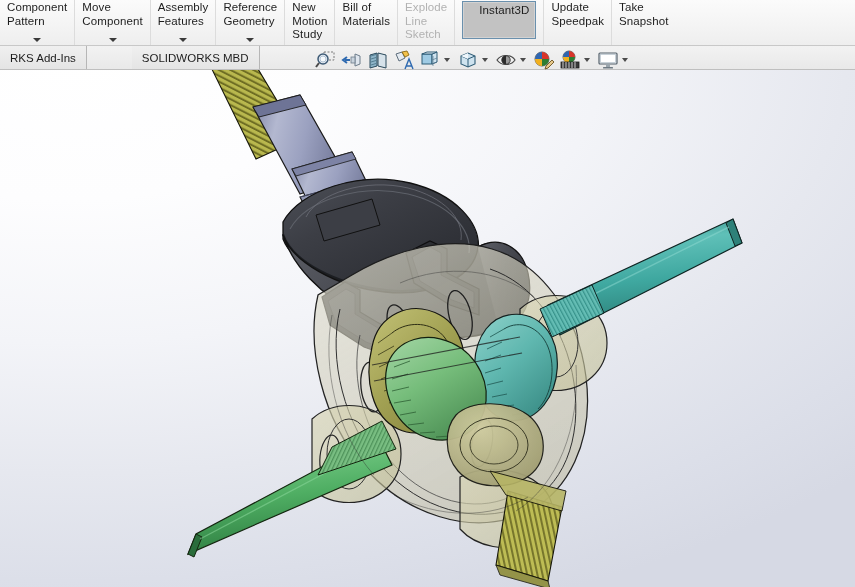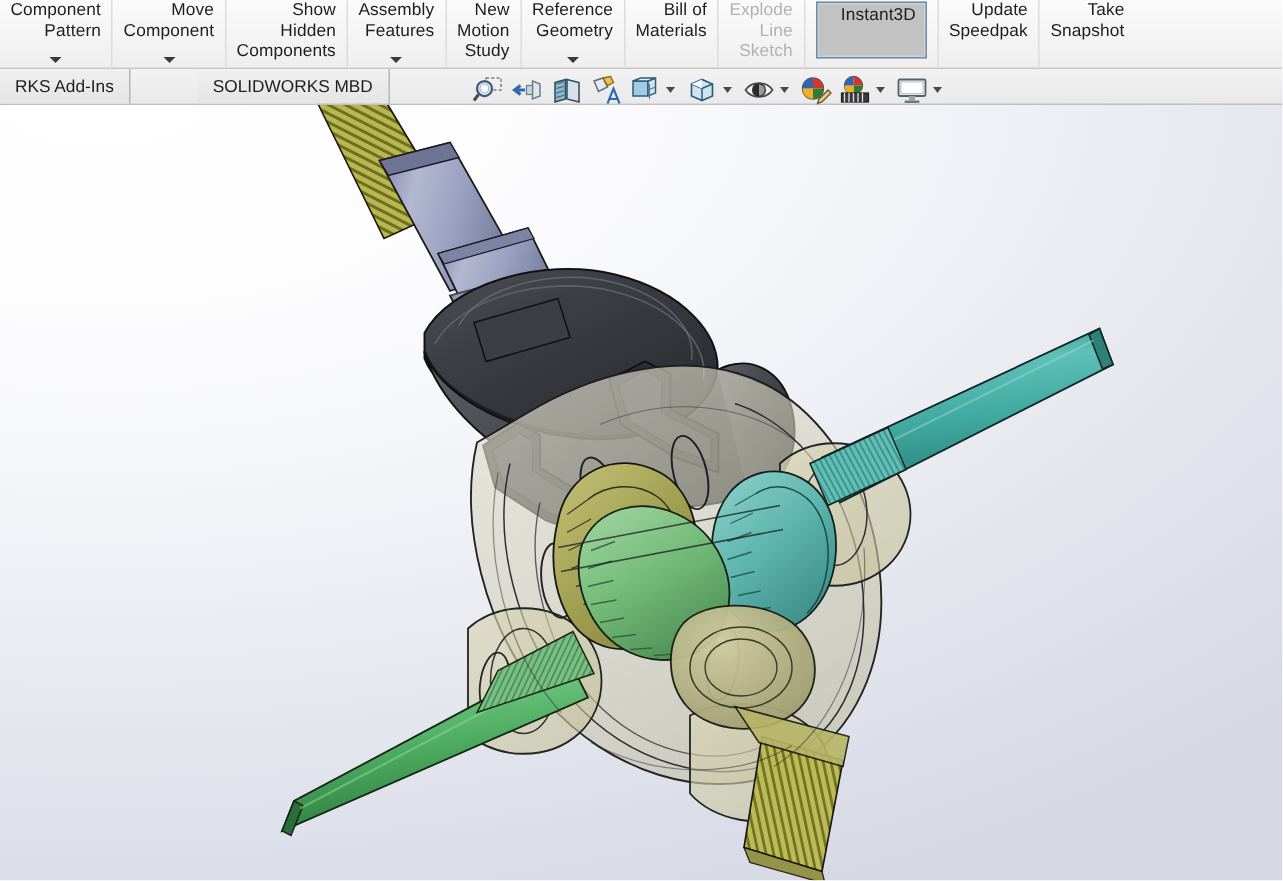--- a/index.html
+++ b/index.html
@@ -23,21 +23,21 @@
   .rb-item{
     position:relative;
     display:flex;flex-direction:column;align-items:center;justify-content:flex-start;
     padding:1px 7px 0 7px;
     border-right:1px solid #dcdcdc;
     box-sizing:border-box;
     flex:0 0 auto;
   }
   .rb-item:last-child{border-right:none;}
   .rb-label{
-    font-size:11.5px;line-height:13.5px;color:#1d1d1d;text-align:right;
+    font-size:11.5px;line-height:13.5px;color:#1d1d1d;text-align:left;
     white-space:pre-line;letter-spacing:0.1px;
   }
   .rb-item.disabled .rb-label{color:#b2b2b2;}
   .rb-caret{
     margin-top:auto;margin-bottom:3px;
     width:0;height:0;border-left:4px solid transparent;border-right:4px solid transparent;
     border-top:4px solid #3a3a3a;
   }
   .rb-item.active .rb-box{
     background:#c2c2c2;
@@ -103,45 +103,38 @@
       </div>
       <div class="rb-item">
         <div class="rb-box">
           <div class="rb-label">Move
 Component</div>
         </div>
         <div class="rb-caret"></div>
       </div>
       <div class="rb-item">
         <div class="rb-box">
-          <div class="rb-label">Show
-Hidden
-Components</div>
-        </div>
-      </div>
-      <div class="rb-item">
-        <div class="rb-box">
           <div class="rb-label">Assembly
 Features</div>
+        </div>
+        <div class="rb-caret"></div>
+      </div>
+      <div class="rb-item">
+        <div class="rb-box">
+          <div class="rb-label">Reference
+Geometry</div>
         </div>
         <div class="rb-caret"></div>
       </div>
       <div class="rb-item">
         <div class="rb-box">
           <div class="rb-label">New
 Motion
 Study</div>
         </div>
-      </div>
-      <div class="rb-item">
-        <div class="rb-box">
-          <div class="rb-label">Reference
-Geometry</div>
-        </div>
-        <div class="rb-caret"></div>
       </div>
       <div class="rb-item">
         <div class="rb-box">
           <div class="rb-label">Bill of
 Materials</div>
         </div>
       </div>
       <div class="rb-item disabled">
         <div class="rb-box">
           <div class="rb-label">Explode

